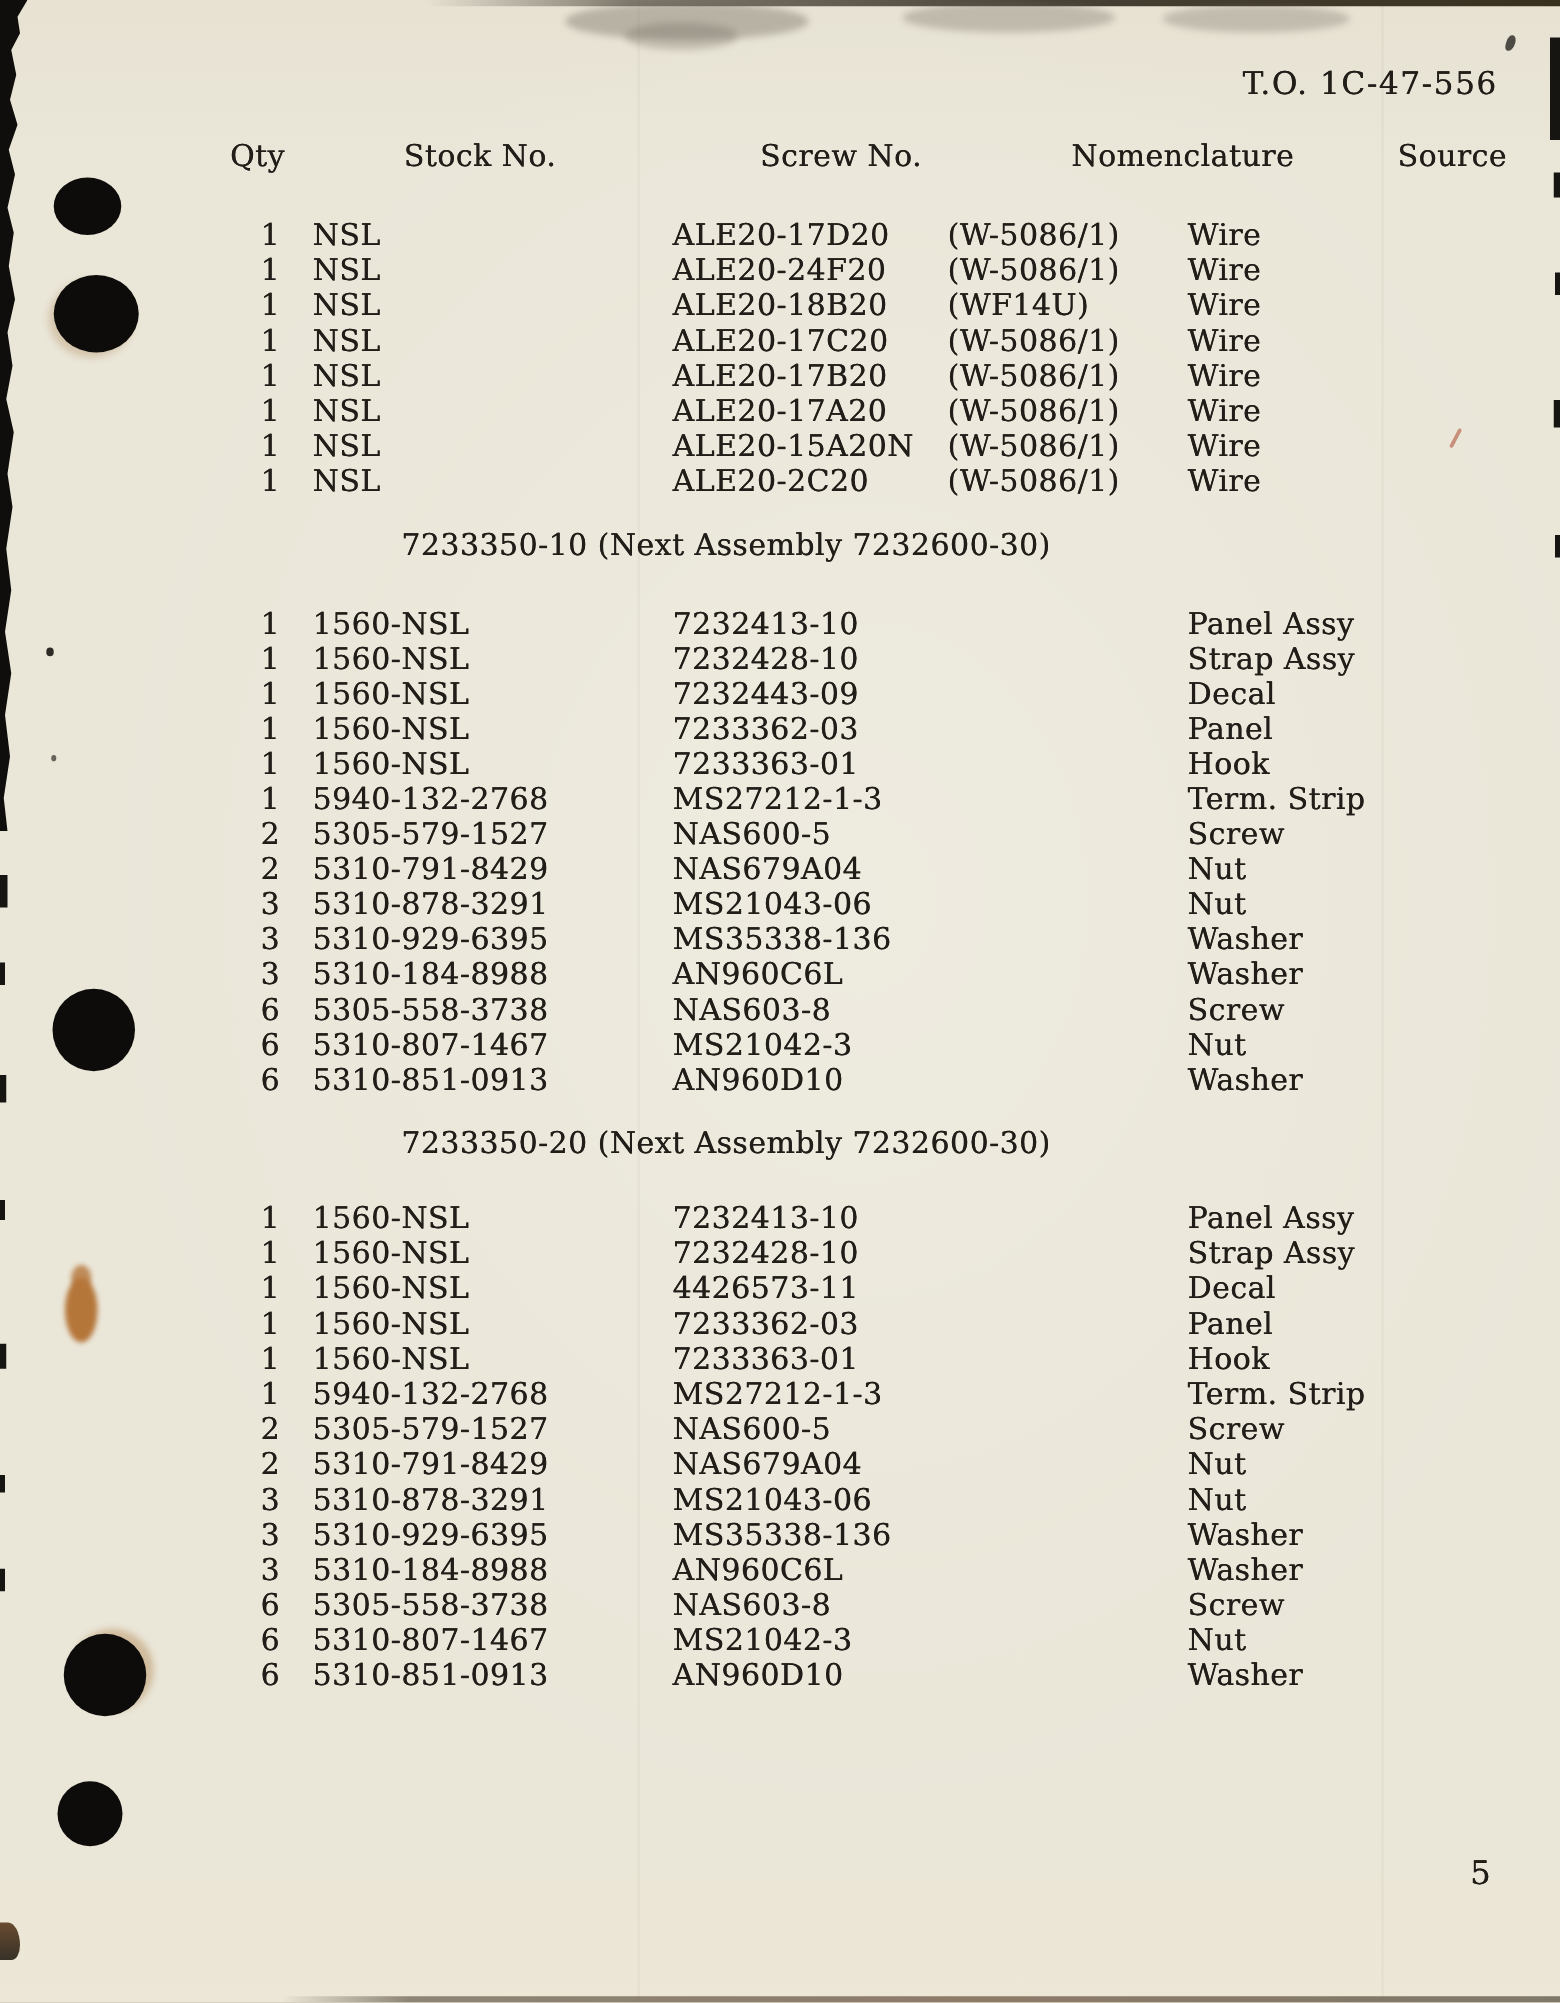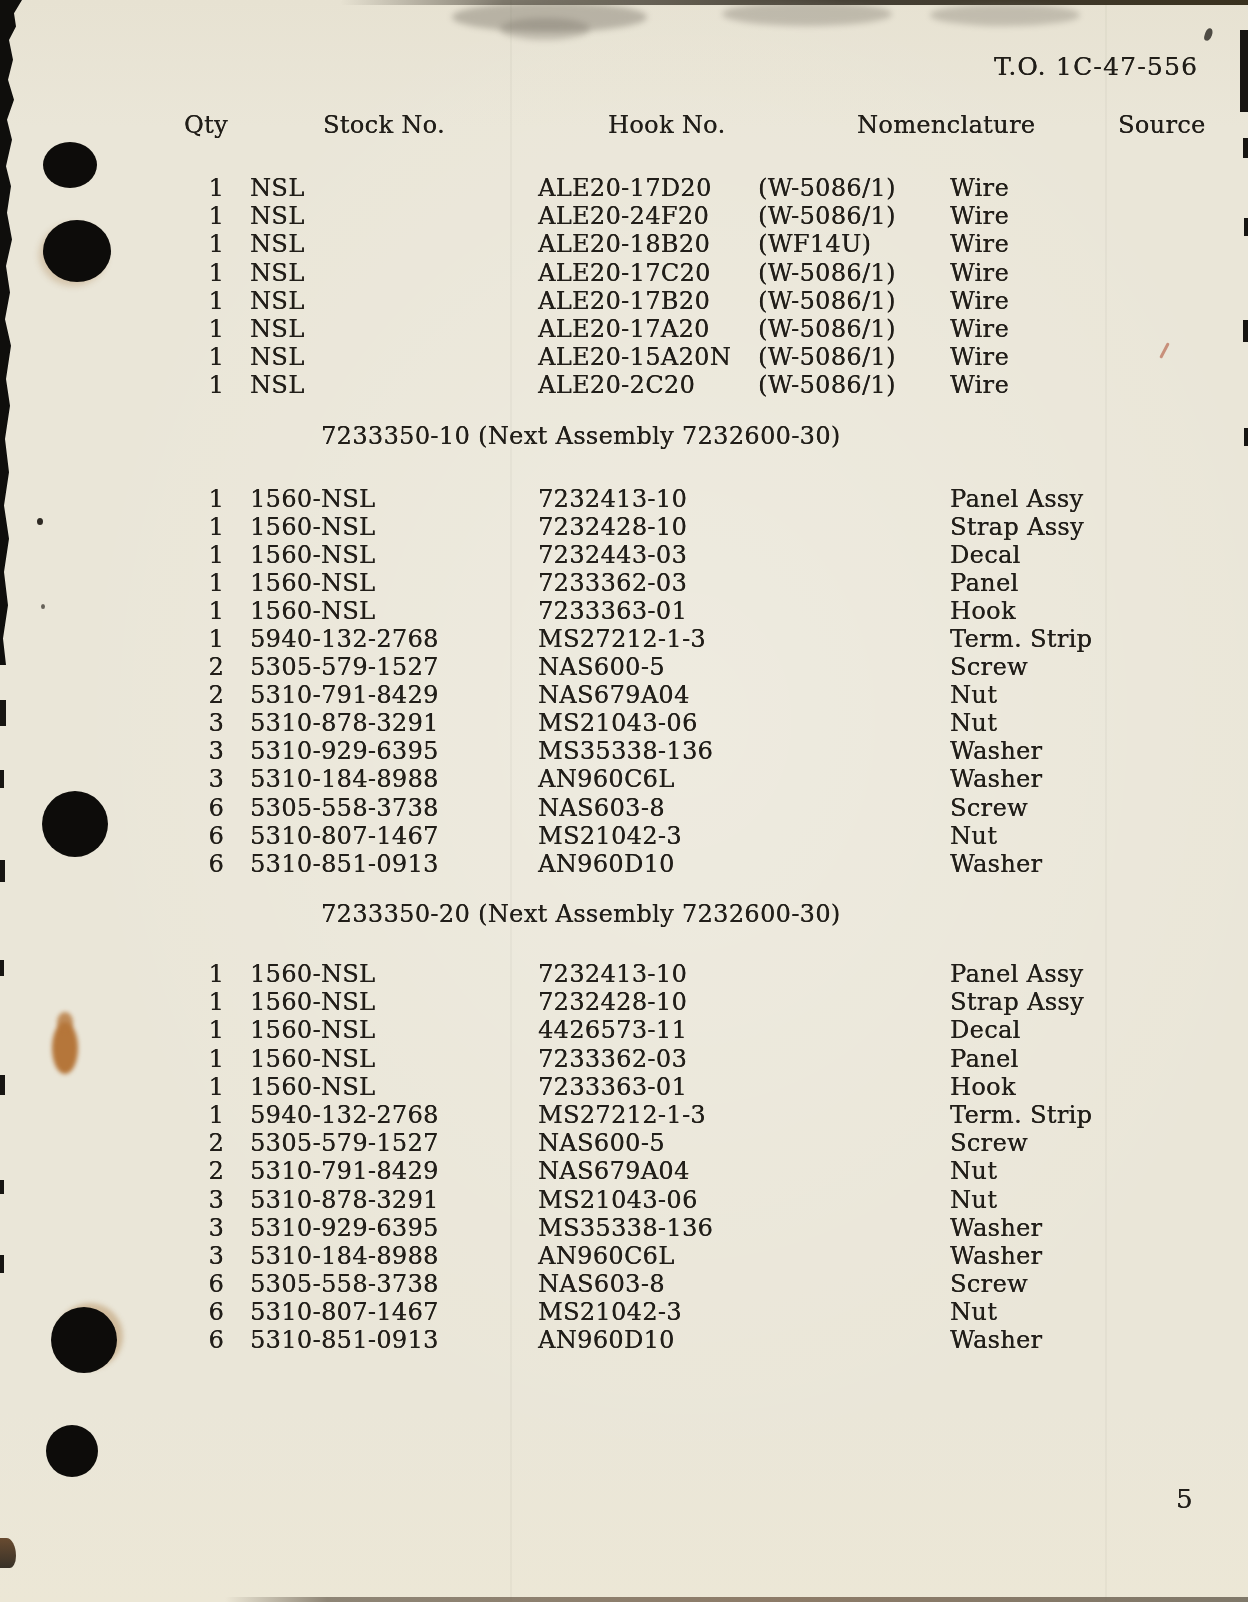--- a/index.html
+++ b/index.html
@@ -109,21 +109,21 @@
   <div class="dot" style="left:37px;top:518px;width:6px;height:7px"></div>
   <div class="dot" style="left:41px;top:604px;width:4px;height:5px;opacity:.7"></div>
   <div class="apostrophe"></div>
   <div class="red-mark"></div>
 
   <div class="txt to-number">T.O. 1C-47-556</div>
 
   <div>
     <span class="hdr h-qty">Qty</span>
     <span class="hdr h-stock">Stock No.</span>
-    <span class="hdr h-part">Hook No.</span>
+    <span class="hdr h-part">Screw No.</span>
     <span class="hdr h-nomen">Nomenclature</span>
     <span class="hdr h-source">Source</span>
   </div>
 
   <section class="rows" style="top:174px;--rh:28.2px">
 
       <div class="row">
         <span class="c c-qty">1</span>
         <span class="c c-stock">NSL</span>
         <span class="c c-part">ALE20-17D20</span>
@@ -202,21 +202,21 @@
       <div class="row">
         <span class="c c-qty">1</span>
         <span class="c c-stock">1560-NSL</span>
         <span class="c c-part">7232428-10</span>
         <span class="c c-nomen">Strap Assy</span>
       </div>
 
       <div class="row">
         <span class="c c-qty">1</span>
         <span class="c c-stock">1560-NSL</span>
-        <span class="c c-part">7232443-03</span>
+        <span class="c c-part">7232443-09</span>
         <span class="c c-nomen">Decal</span>
       </div>
 
       <div class="row">
         <span class="c c-qty">1</span>
         <span class="c c-stock">1560-NSL</span>
         <span class="c c-part">7233362-03</span>
         <span class="c c-nomen">Panel</span>
       </div>
 

